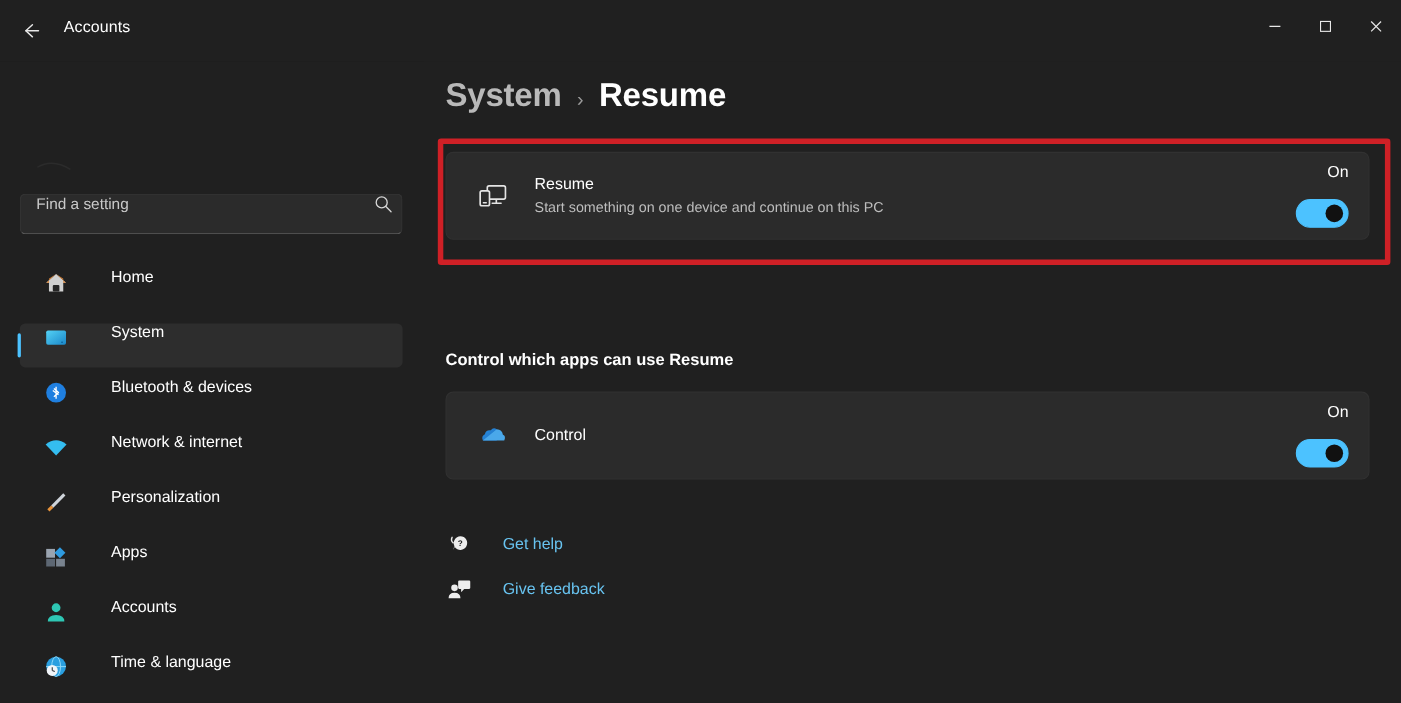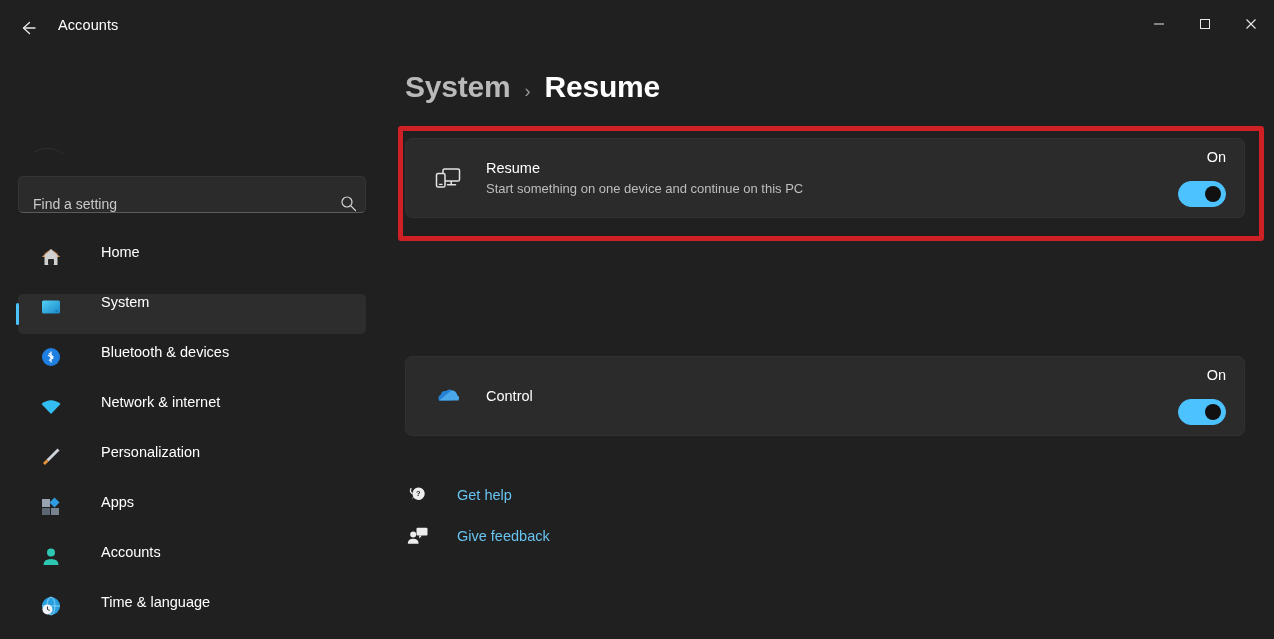--- a/index.html
+++ b/index.html
@@ -35,21 +35,21 @@
     position: absolute; left: 0; top: 56px; width: 385px; height: 583px;
     background: #202020;
   }
   .ghost-profile {
     position: absolute; left: 24px; top: 84px; width: 160px; height: 20px;
     opacity: .10;
   }
   .search-wrap {
     position: absolute; left: 18px; top: 120px; width: 348px; height: 37px;
     background: #2b2b2b; border: 1px solid #343434; border-bottom: 1px solid #5b5b5b;
-    border-radius: 5px; display: flex; align-items: flex-end;
+    border-radius: 5px; display: flex; align-items: flex-start;
   }
   .search-input {
     flex: 1; background: transparent; border: none; outline: none;
     font-family: "Liberation Sans", sans-serif; font-size: 14px; color: #e6e6e6;
     padding: 0 8px 0 14px;
   }
   .search-input::placeholder { color: #c9c9c9; }
   .search-icon { width: 34px; display: flex; align-items: center; justify-content: center; }
 
   .navlist { position: absolute; left: 18px; top: 188px; width: 348px; }
@@ -288,20 +288,21 @@
         </div>
         <div class="toggle-group">
           <span class="toggle-label">On</span>
           <div class="switch">
             <div class="knob"></div>
           </div>
         </div>
       </div>
     </div>
 
+    <div class="section-head">Control which apps can use Resume</div>
 
     <div class="card card-onedrive">
       <div class="card-row">
         <span class="card-ico">
           <svg width="30" height="30" viewBox="0 0 30 30">
             <defs>
                 <linearGradient id="god" x1="0" y1="0" x2="1" y2="1">
               <stop offset="0" stop-color="#2c8fe0"></stop>
                   <stop offset="1" stop-color="#1b6fc4"></stop>
             </linearGradient>

